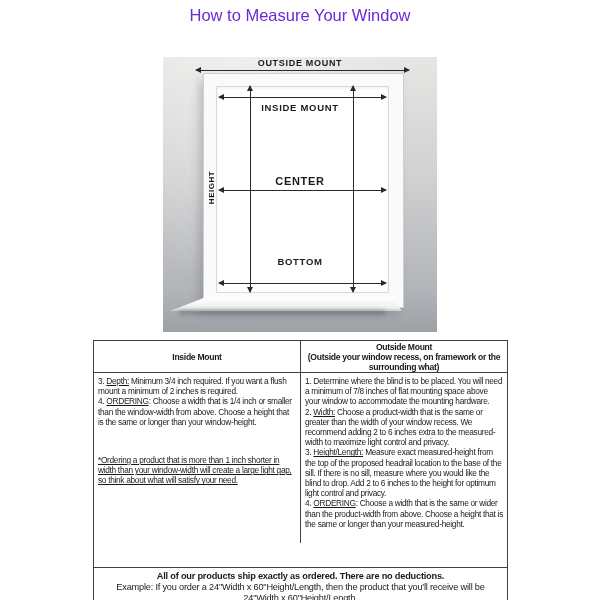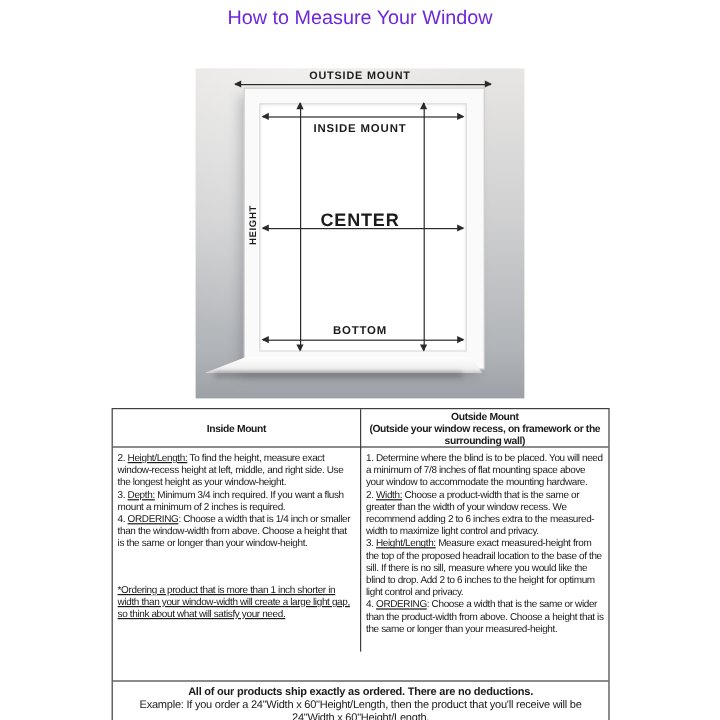--- a/index.html
+++ b/index.html
@@ -47,22 +47,22 @@
   }
 
   .dlabel{
     font-weight:700;color:#1b1b1b;letter-spacing:0.7px;
     font-size:9px;text-align:center;white-space:nowrap;
   }
   .lbl-center-x{left:0;width:100%;}
   .lbl-om{top:1px;}
   .lbl-width{top:18px;font-size:8px;letter-spacing:0.5px;}
   .lbl-im{top:45px;font-size:9.5px;}
-  .lbl-center{top:118px;font-size:15px;}
-  .lbl-bottom{top:213px;font-size:9.5px;}
+  .lbl-center{top:118px;font-size:11px;}
+  .lbl-bottom{top:199px;font-size:9.5px;}
   .lbl-height{
     left:24px;top:126px;width:48px;font-size:8px;letter-spacing:0.5px;
     transform:rotate(-90deg);
   }
 
   
   .harrow{height:0;border-top:1.6px solid #2a2a2a;}
   .harrow::before{
     content:"";position:absolute;left:-1px;top:-3.7px;
     border:3px solid transparent;border-right:6px solid #2a2a2a;border-left:none;
@@ -151,27 +151,26 @@
   <div class="abs sill-shadow"></div>
 </div>
 
 <div class="abs tbl">
   <div class="trow thead">
     <div class="th">
       <div>Inside Mount</div>
     </div>
     <div class="th">
       <div>Outside Mount</div>
-      <div>(Outside your window recess, on framework or the surrounding wall)</div>
+      <div>(Outside your window recess, on framework or the surrounding what)</div>
     </div>
   </div>
 
   <div class="trow tbody">
     <div class="td">
-      <p><span>2.</span> <span class="u">Height/Length:</span><span> To find the height, measure exact window-recess height at left, middle, and right side. Use the longest height as your window-height.</span></p>
       <p><span>3.</span> <span class="u">Depth:</span><span> Minimum 3/4 inch required. If you want a flush mount a minimum of 2 inches is required.</span></p>
       <p><span>4.</span> <span class="u strong">ORDERING</span><span>: Choose a width that is 1/4 inch or smaller than the window-width from above. Choose a height that is the same or longer than your window-height.</span></p>
       <p class="note">*Ordering a product that is more than 1 inch shorter in width than your window-width will create a large light gap, so think about what will satisfy your need.</p>
     </div>
     <div class="td">
       <p><span>1.</span> <span class="u"></span><span> Determine where the blind is to be placed. You will need a minimum of 7/8 inches of flat mounting space above your window to accommodate the mounting hardware.</span></p>
       <p><span>2.</span> <span class="u">Width:</span><span> Choose a product-width that is the same or greater than the width of your window recess. We recommend adding 2 to 6 inches extra to the measured-width to maximize light control and privacy.</span></p>
       <p><span>3.</span> <span class="u">Height/Length:</span><span> Measure exact measured-height from the top of the proposed headrail location to the base of the sill. If there is no sill, measure where you would like the blind to drop. Add 2 to 6 inches to the height for optimum light control and privacy.</span></p>
       <p><span>4.</span> <span class="u strong">ORDERING</span><span>: Choose a width that is the same or wider than the product-width from above. Choose a height that is the same or longer than your measured-height.</span></p>
     </div>

